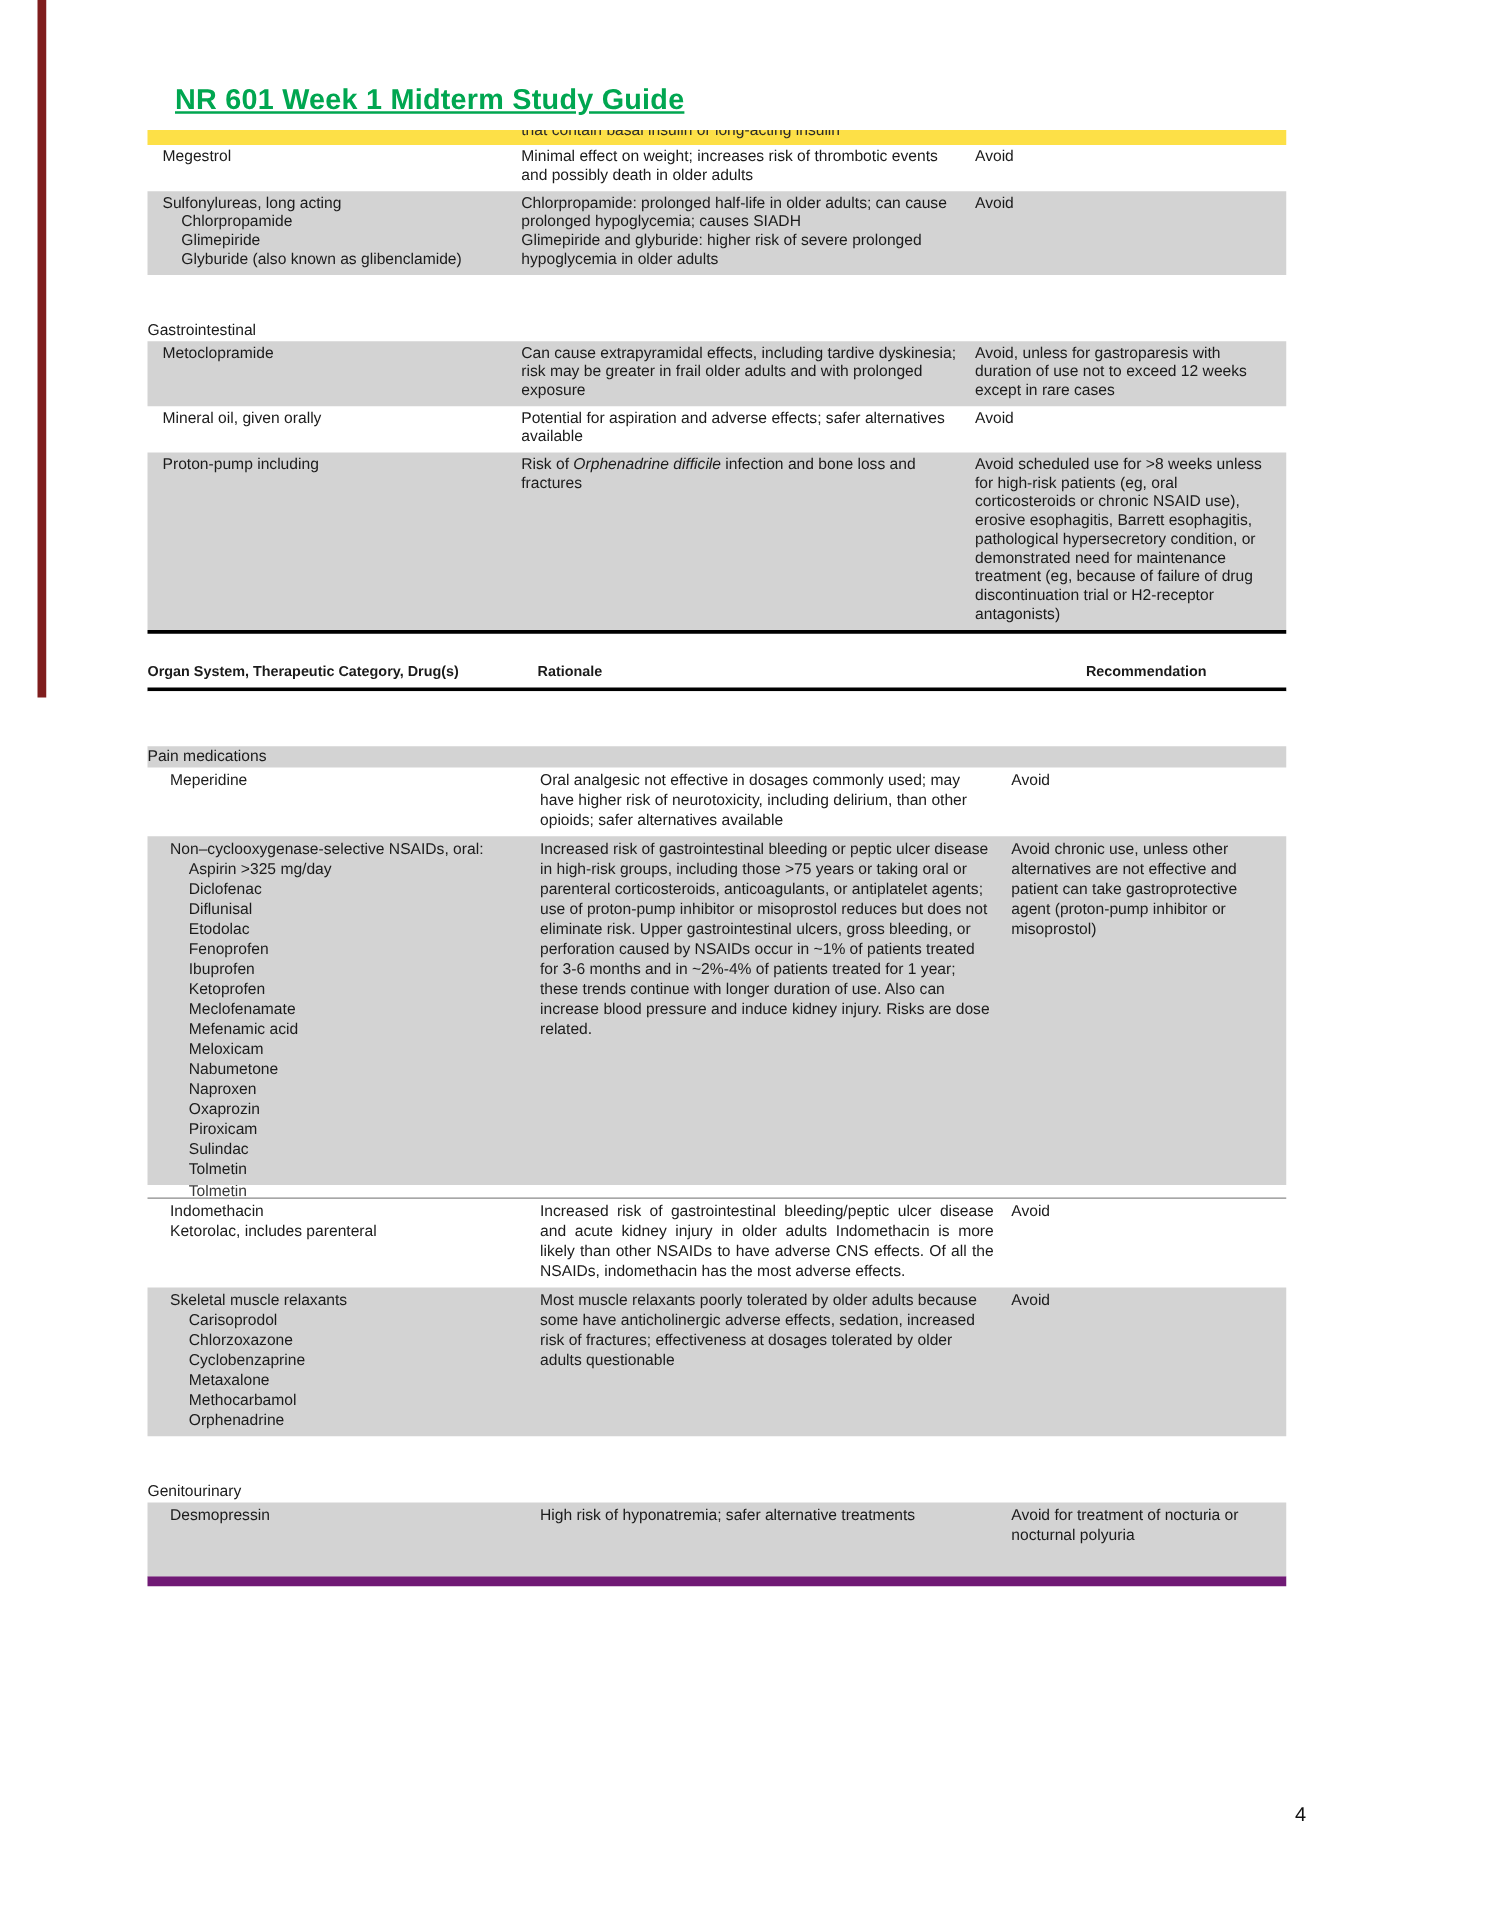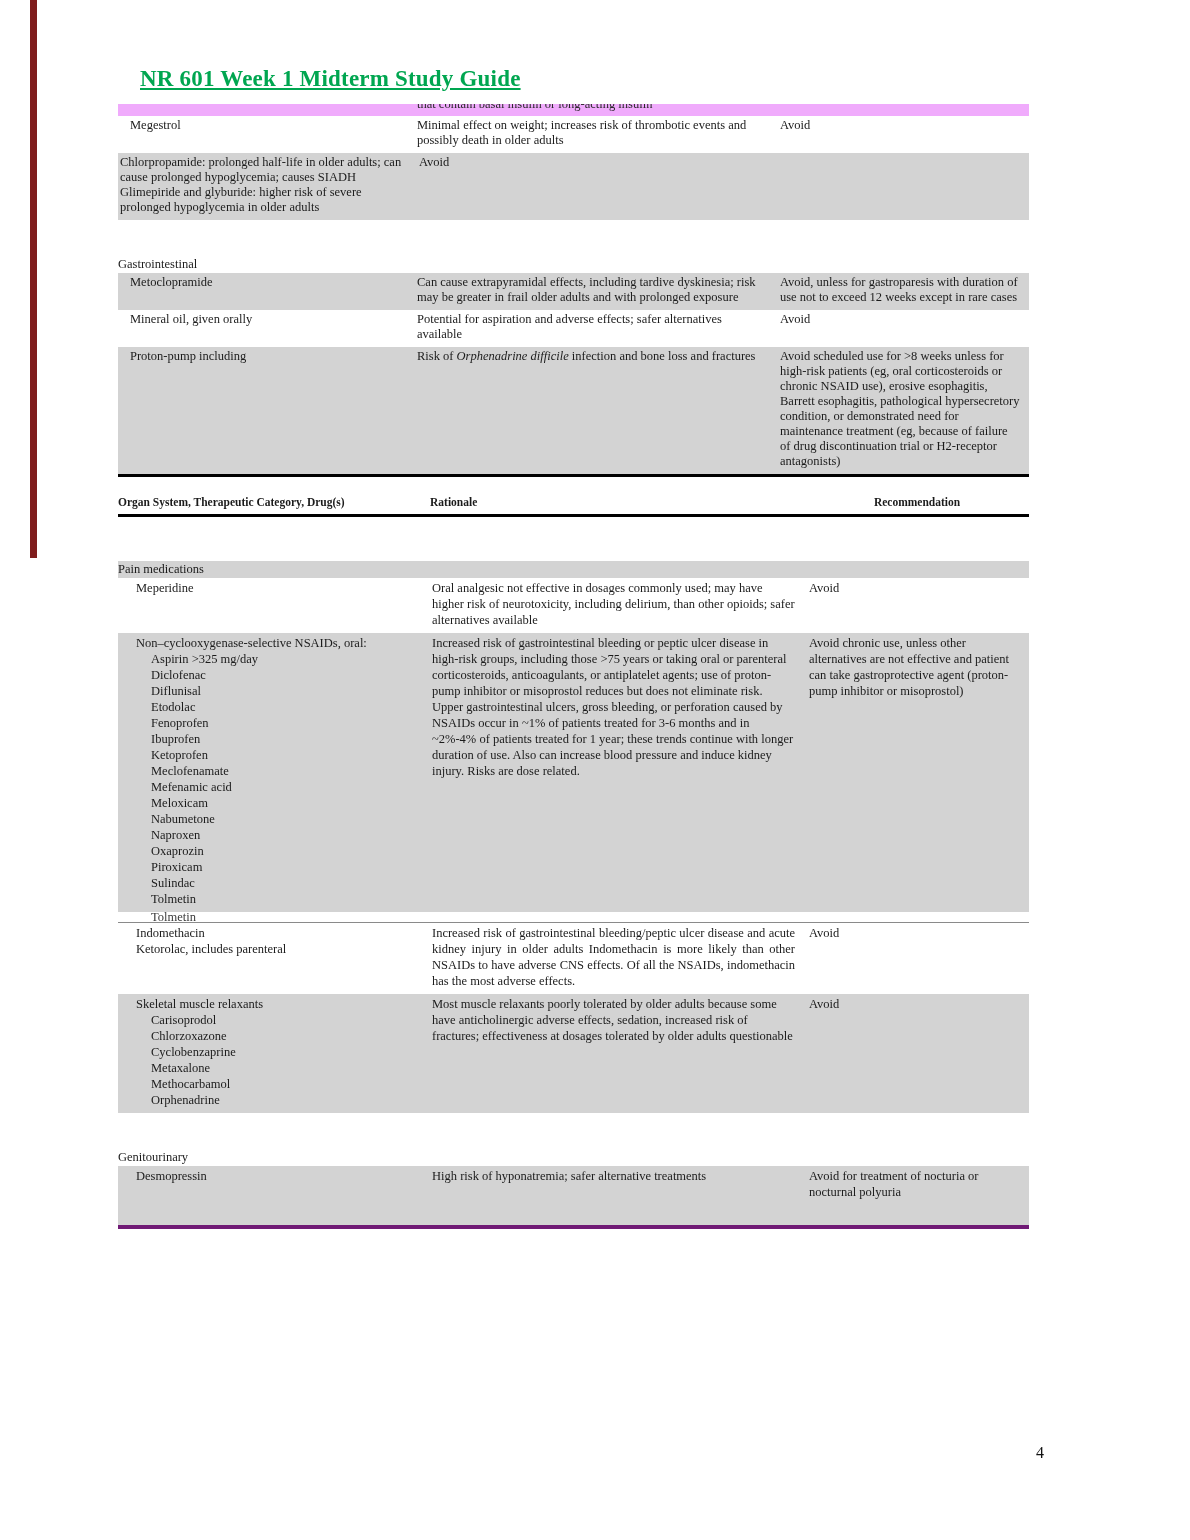--- a/index.html
+++ b/index.html
@@ -1,17 +1,17 @@
 <!DOCTYPE html>
 <html><head>
 <meta charset="utf-8">
 <style>
   html,body{margin:0;padding:0;background:#fff;}
   .page{position:relative;width:1106px;height:1540px;background:#fff;overflow:hidden;
-        font-family:Liberation Serif, serif;color:#1b1b1b;}
+        font-family:Liberation Sans, sans-serif;color:#1b1b1b;}
   .revbar{position:absolute;left:30px;top:0;width:7px;height:558px;background:var(--revbar,#7F1D1D);}
   .title{position:absolute;left:140px;top:66px;font-size:23px;font-weight:bold;
          color:var(--accent,#00A650);text-decoration:underline;letter-spacing:.2px;}
   .pagenum{position:absolute;left:1036px;top:1444px;font-size:16px;color:#111;}
 
   
   .tbl{position:absolute;left:118px;width:911px;font-size:12.5px;}
   .row{display:grid;}
   .t1 .row{grid-template-columns:297px 361px 253px;line-height:15px;}
   .t2 .row{grid-template-columns:312px 375px 224px;line-height:16px;}
@@ -20,25 +20,25 @@
   .t2 .c1{padding-left:18px;}
   .c2{padding:2px 10px 5px 2px;}
   .c3{padding:2px 8px 5px 4px;}
   .sub{padding-left:15px;}
   .section{padding:1px 0 2px 0;line-height:14px;margin-top:36px;}
   .justify{text-align:justify;}
   .ital{font-style:italic;}
 
   
   .t1{top:104px;border-bottom:3px solid #000;}
-  .cliprow{position:relative;height:12px;background:#f0abfc;overflow:hidden;}
+  .cliprow{position:relative;height:12px;background:#fde047;overflow:hidden;}
   .cliprow span{position:absolute;left:299px;top:-7px;font-size:12.5px;color:#2a2a2a;}
 
   
-  .t2{top:492px;border-bottom:4px solid #701a75;}
+  .t2{top:528px;border-bottom:8px solid #701a75;}
   .thead{display:grid;grid-template-columns:312px 375px 224px;font-size:11.5px;font-weight:bold;
          padding:4px 0 5px 0;border-bottom:3px solid #000;line-height:13px;}
   .thead .h2{text-align:left;}
   .thead .h3{text-align:center;}
   .spacer{height:8px;background:#fff;}
   .remnant{position:relative;height:10px;overflow:hidden;border-bottom:1px solid #8a8a8a;background:#fff;}
   .remnant span{position:absolute;left:33px;top:-2px;font-size:12.5px;color:#3a3a3a;}
   .t2 .sub{padding-left:15px;}
   .padbtm{padding-bottom:20px;}
 </style>
@@ -61,20 +61,26 @@
       <div class="c1">
         <div>Megestrol</div>
       </div>
       <div class="c2">
         <div>Minimal effect on weight; increases risk of thrombotic events and possibly death in older adults</div>
       </div>
       <div class="c3">Avoid</div>
     </div>
 
     <div class="row shade">
+      <div class="c1">
+        <div>Sulfonylureas, long acting</div>
+        <div class="sub">Chlorpropamide</div>
+        <div class="sub">Glimepiride</div>
+        <div class="sub">Glyburide (also known as glibenclamide)</div>
+      </div>
       <div class="c2">
         <div>Chlorpropamide: prolonged half-life in older adults; can cause prolonged hypoglycemia; causes SIADH</div>
         <div>Glimepiride and glyburide: higher risk of severe prolonged hypoglycemia in older adults</div>
       </div>
       <div class="c3">Avoid</div>
     </div>
 
     <div class="section">Gastrointestinal</div>
 
     <div class="row shade">

